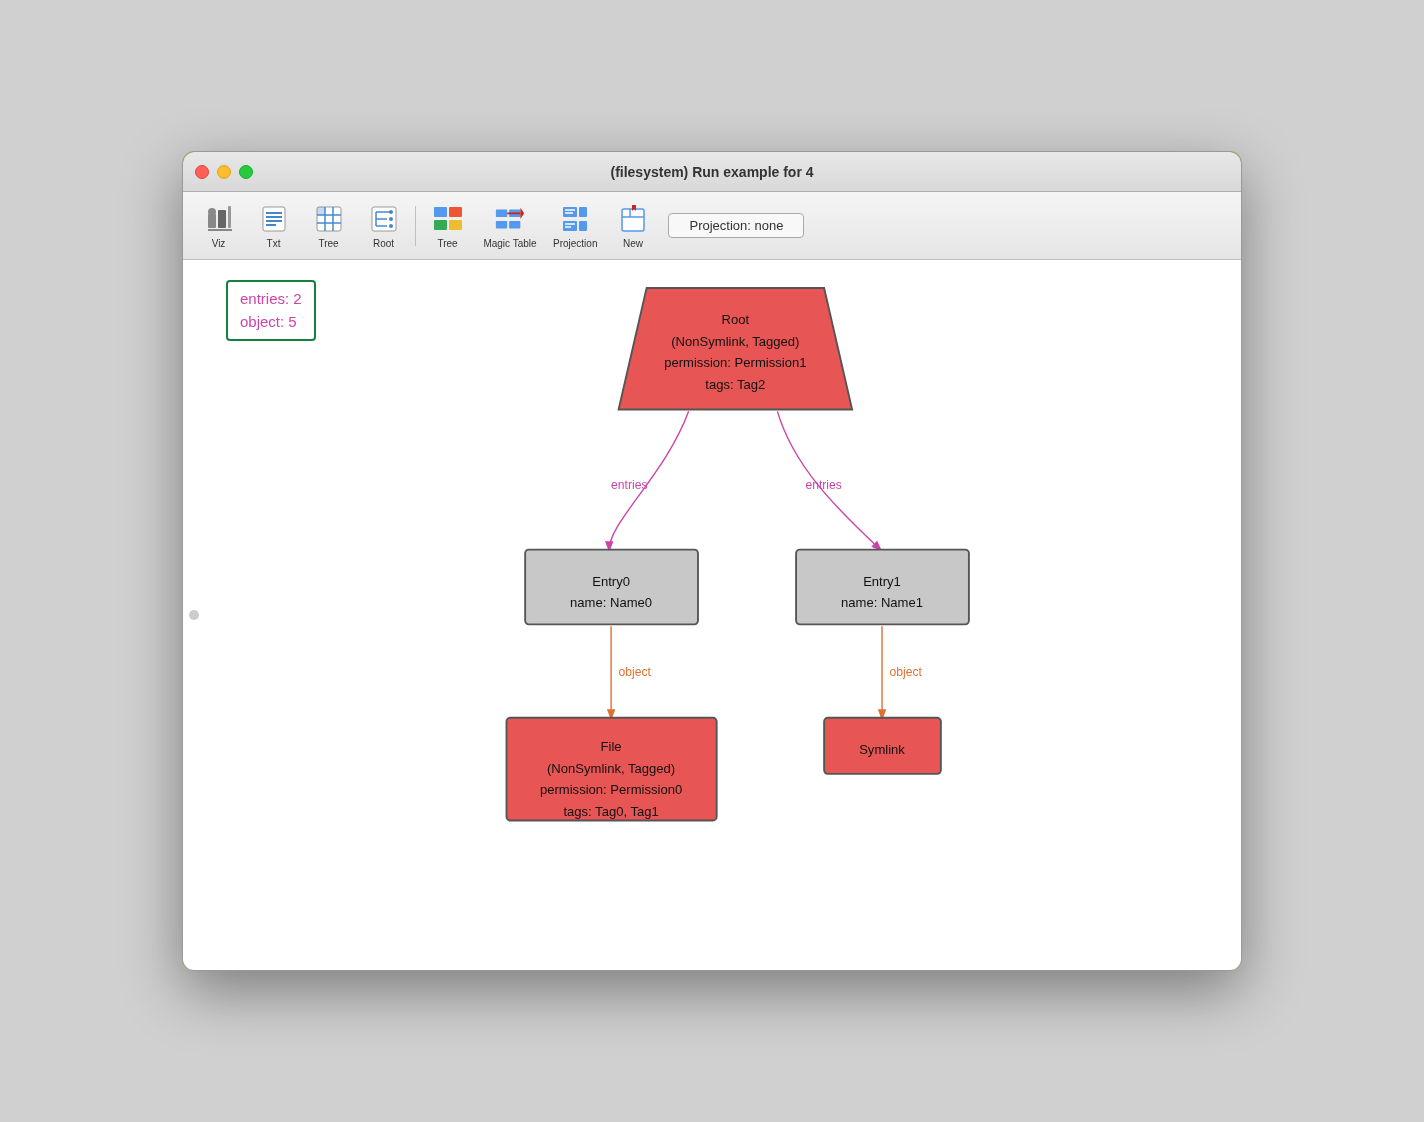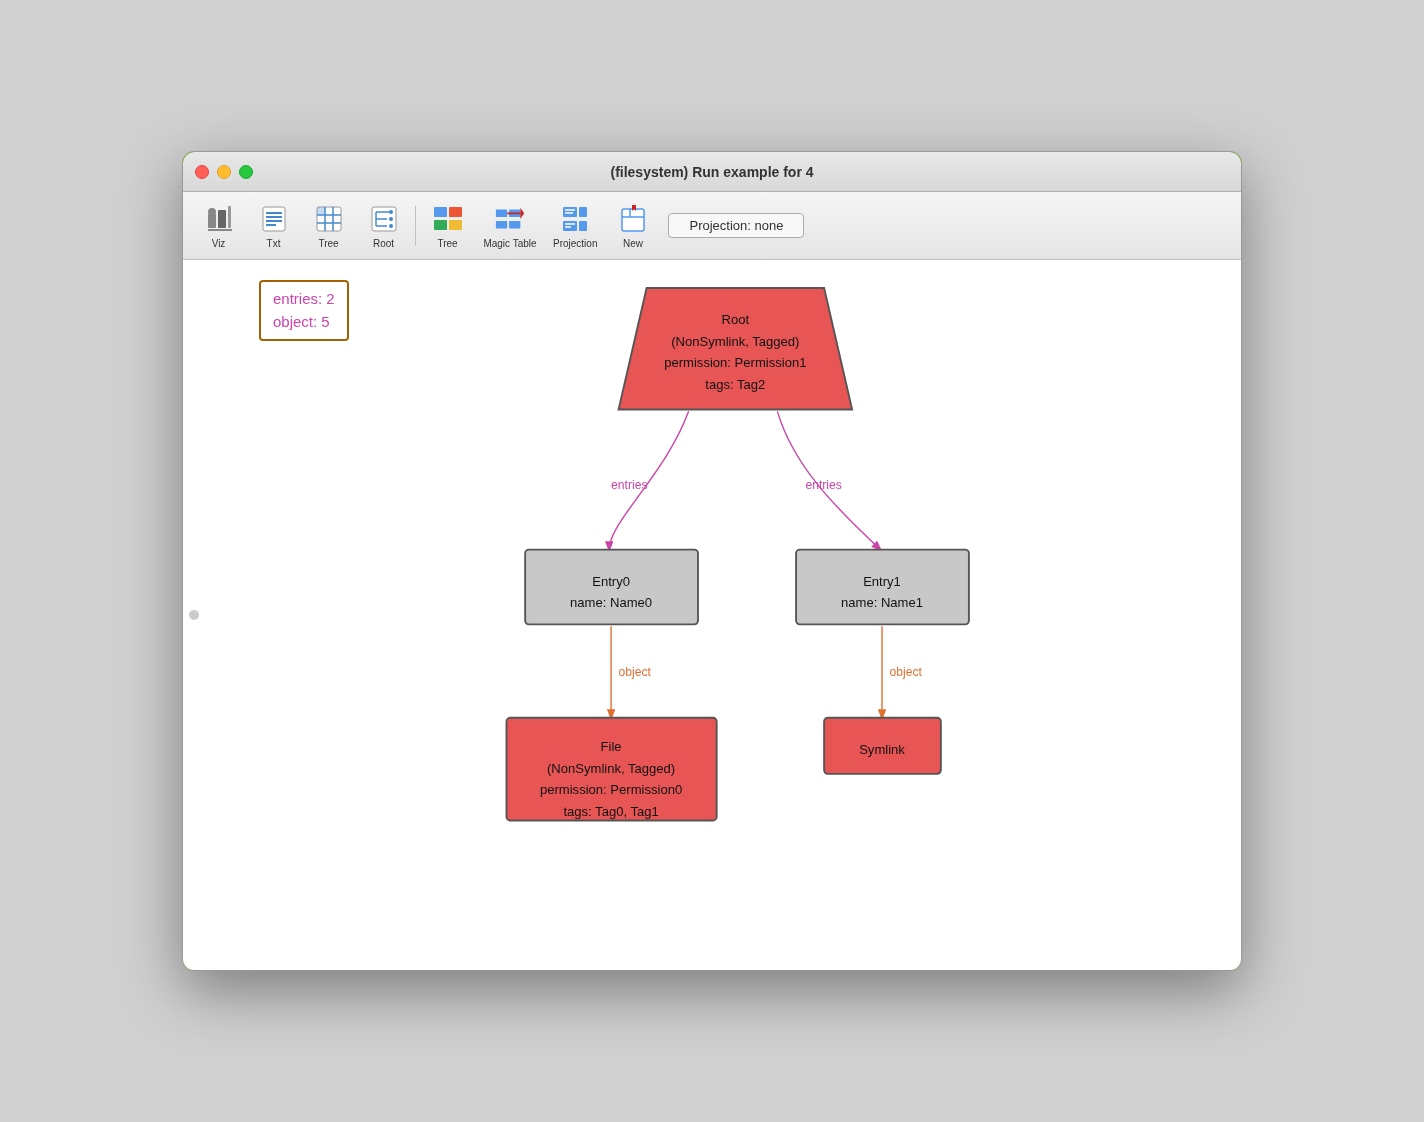--- a/index.html
+++ b/index.html
@@ -105,22 +105,22 @@
     .content-area {
       flex: 1;
       background: white;
       position: relative;
       overflow: hidden;
     }
     
     .legend-box {
       position: absolute;
       top: 20px;
-      left: 76px;
-      border: 2px solid #a16207;
+      left: 43px;
+      border: 2px solid #15803d;
       border-radius: 4px;
       padding: 6px 12px;
       background: white;
     }
     .legend-text {
       color: #cc44aa;
       font-size: 15px;
       font-weight: 500;
       line-height: 1.5;
     }

